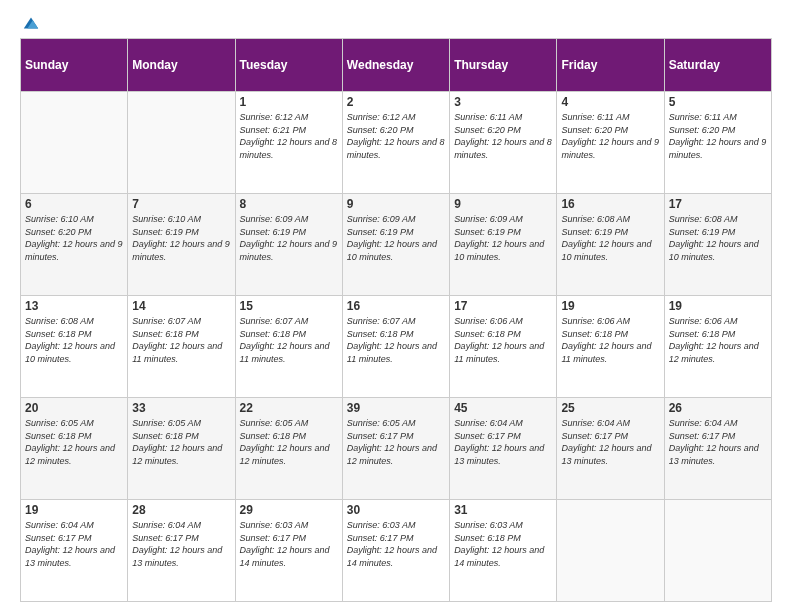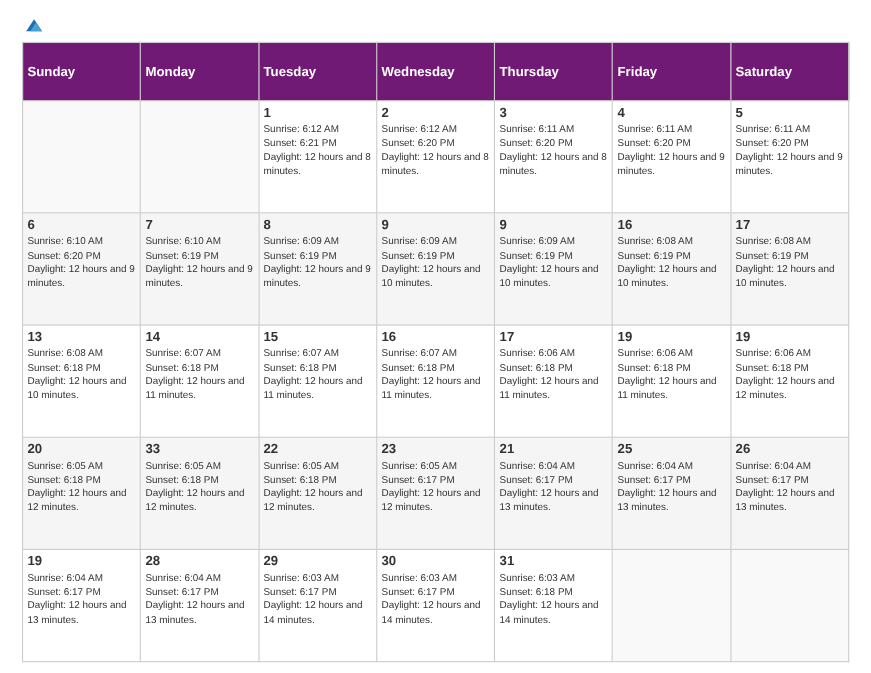--- a/index.html
+++ b/index.html
@@ -84,20 +84,21 @@
     }
     .day-number {
       font-size: 12px;
       font-weight: bold;
       margin-bottom: 2px;
     }
     .day-info {
       font-size: 9px;
       color: #333;
       line-height: 1.4;
+      font-style: italic;
     }
     tbody tr:nth-child(odd) td {
       background-color: #fff;
     }
     tbody tr:nth-child(even) td {
       background-color: #f5f5f5;
     }
     .empty-cell {
       background-color: #f9f9f9 !important;
     }
@@ -229,25 +230,25 @@
           </td>
           <td>
             <div class="day-number">33</div>
             <div class="day-info">Sunrise: 6:05 AM<br>Sunset: 6:18 PM<br>Daylight: 12 hours and 12 minutes.</div>
           </td>
           <td>
             <div class="day-number">22</div>
             <div class="day-info">Sunrise: 6:05 AM<br>Sunset: 6:18 PM<br>Daylight: 12 hours and 12 minutes.</div>
           </td>
           <td>
-            <div class="day-number">23</div>
+            <div class="day-number">39</div>
             <div class="day-info">Sunrise: 6:05 AM<br>Sunset: 6:17 PM<br>Daylight: 12 hours and 12 minutes.</div>
           </td>
           <td>
-            <div class="day-number">21</div>
+            <div class="day-number">45</div>
             <div class="day-info">Sunrise: 6:04 AM<br>Sunset: 6:17 PM<br>Daylight: 12 hours and 13 minutes.</div>
           </td>
           <td>
             <div class="day-number">25</div>
             <div class="day-info">Sunrise: 6:04 AM<br>Sunset: 6:17 PM<br>Daylight: 12 hours and 13 minutes.</div>
           </td>
           <td>
             <div class="day-number">26</div>
             <div class="day-info">Sunrise: 6:04 AM<br>Sunset: 6:17 PM<br>Daylight: 12 hours and 13 minutes.</div>
           </td>

